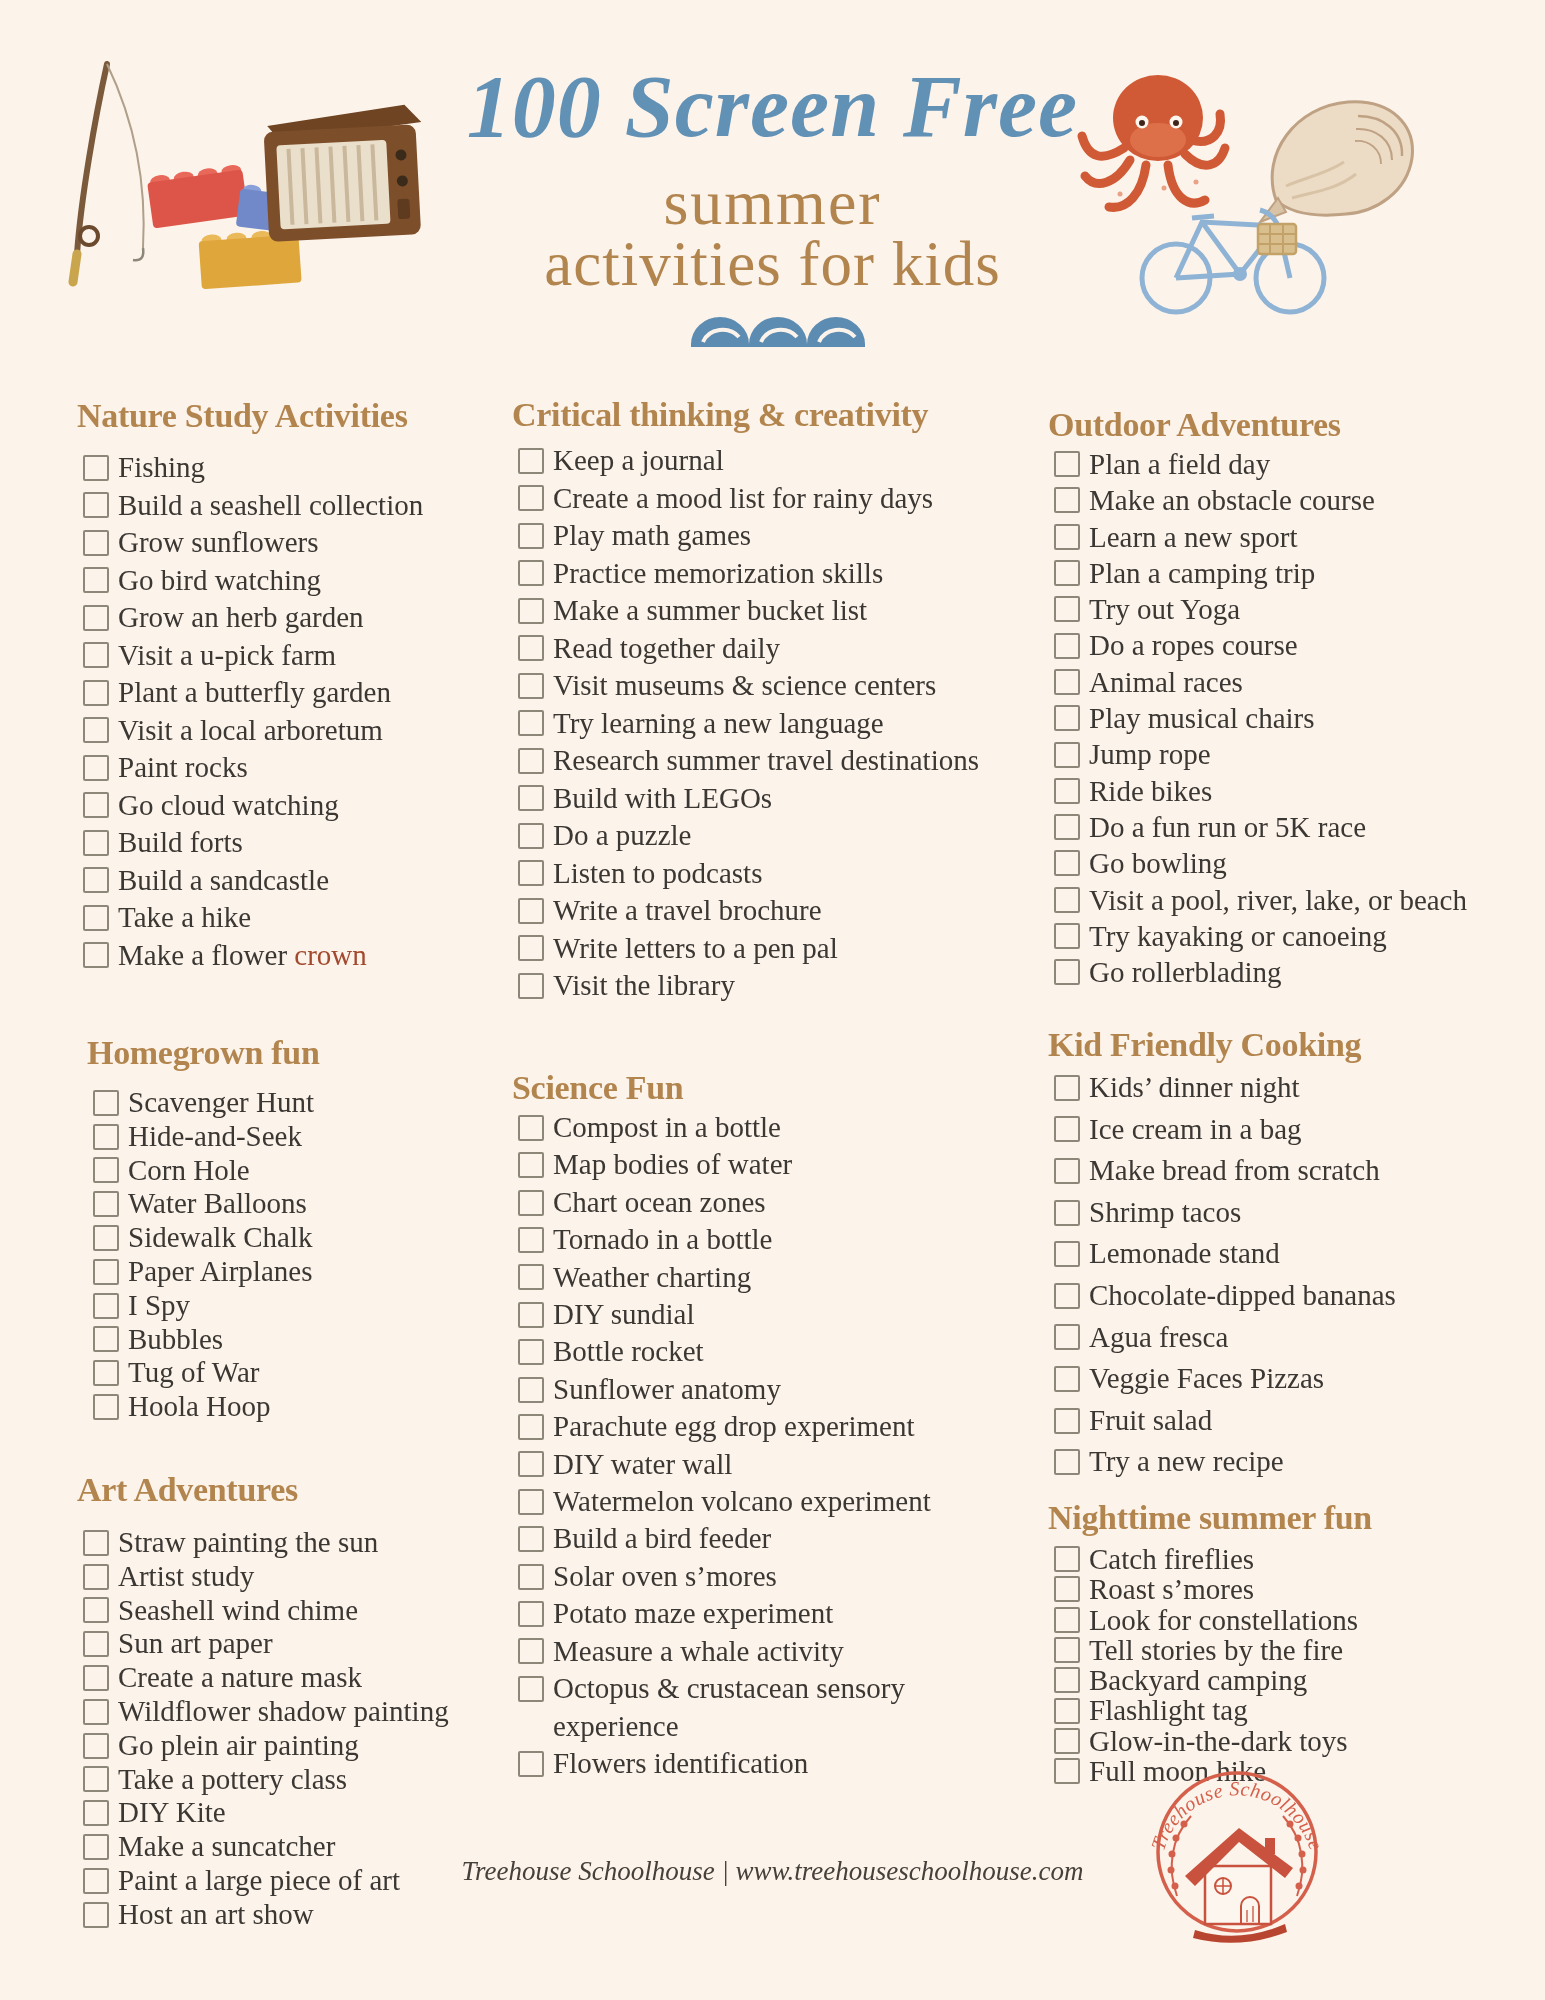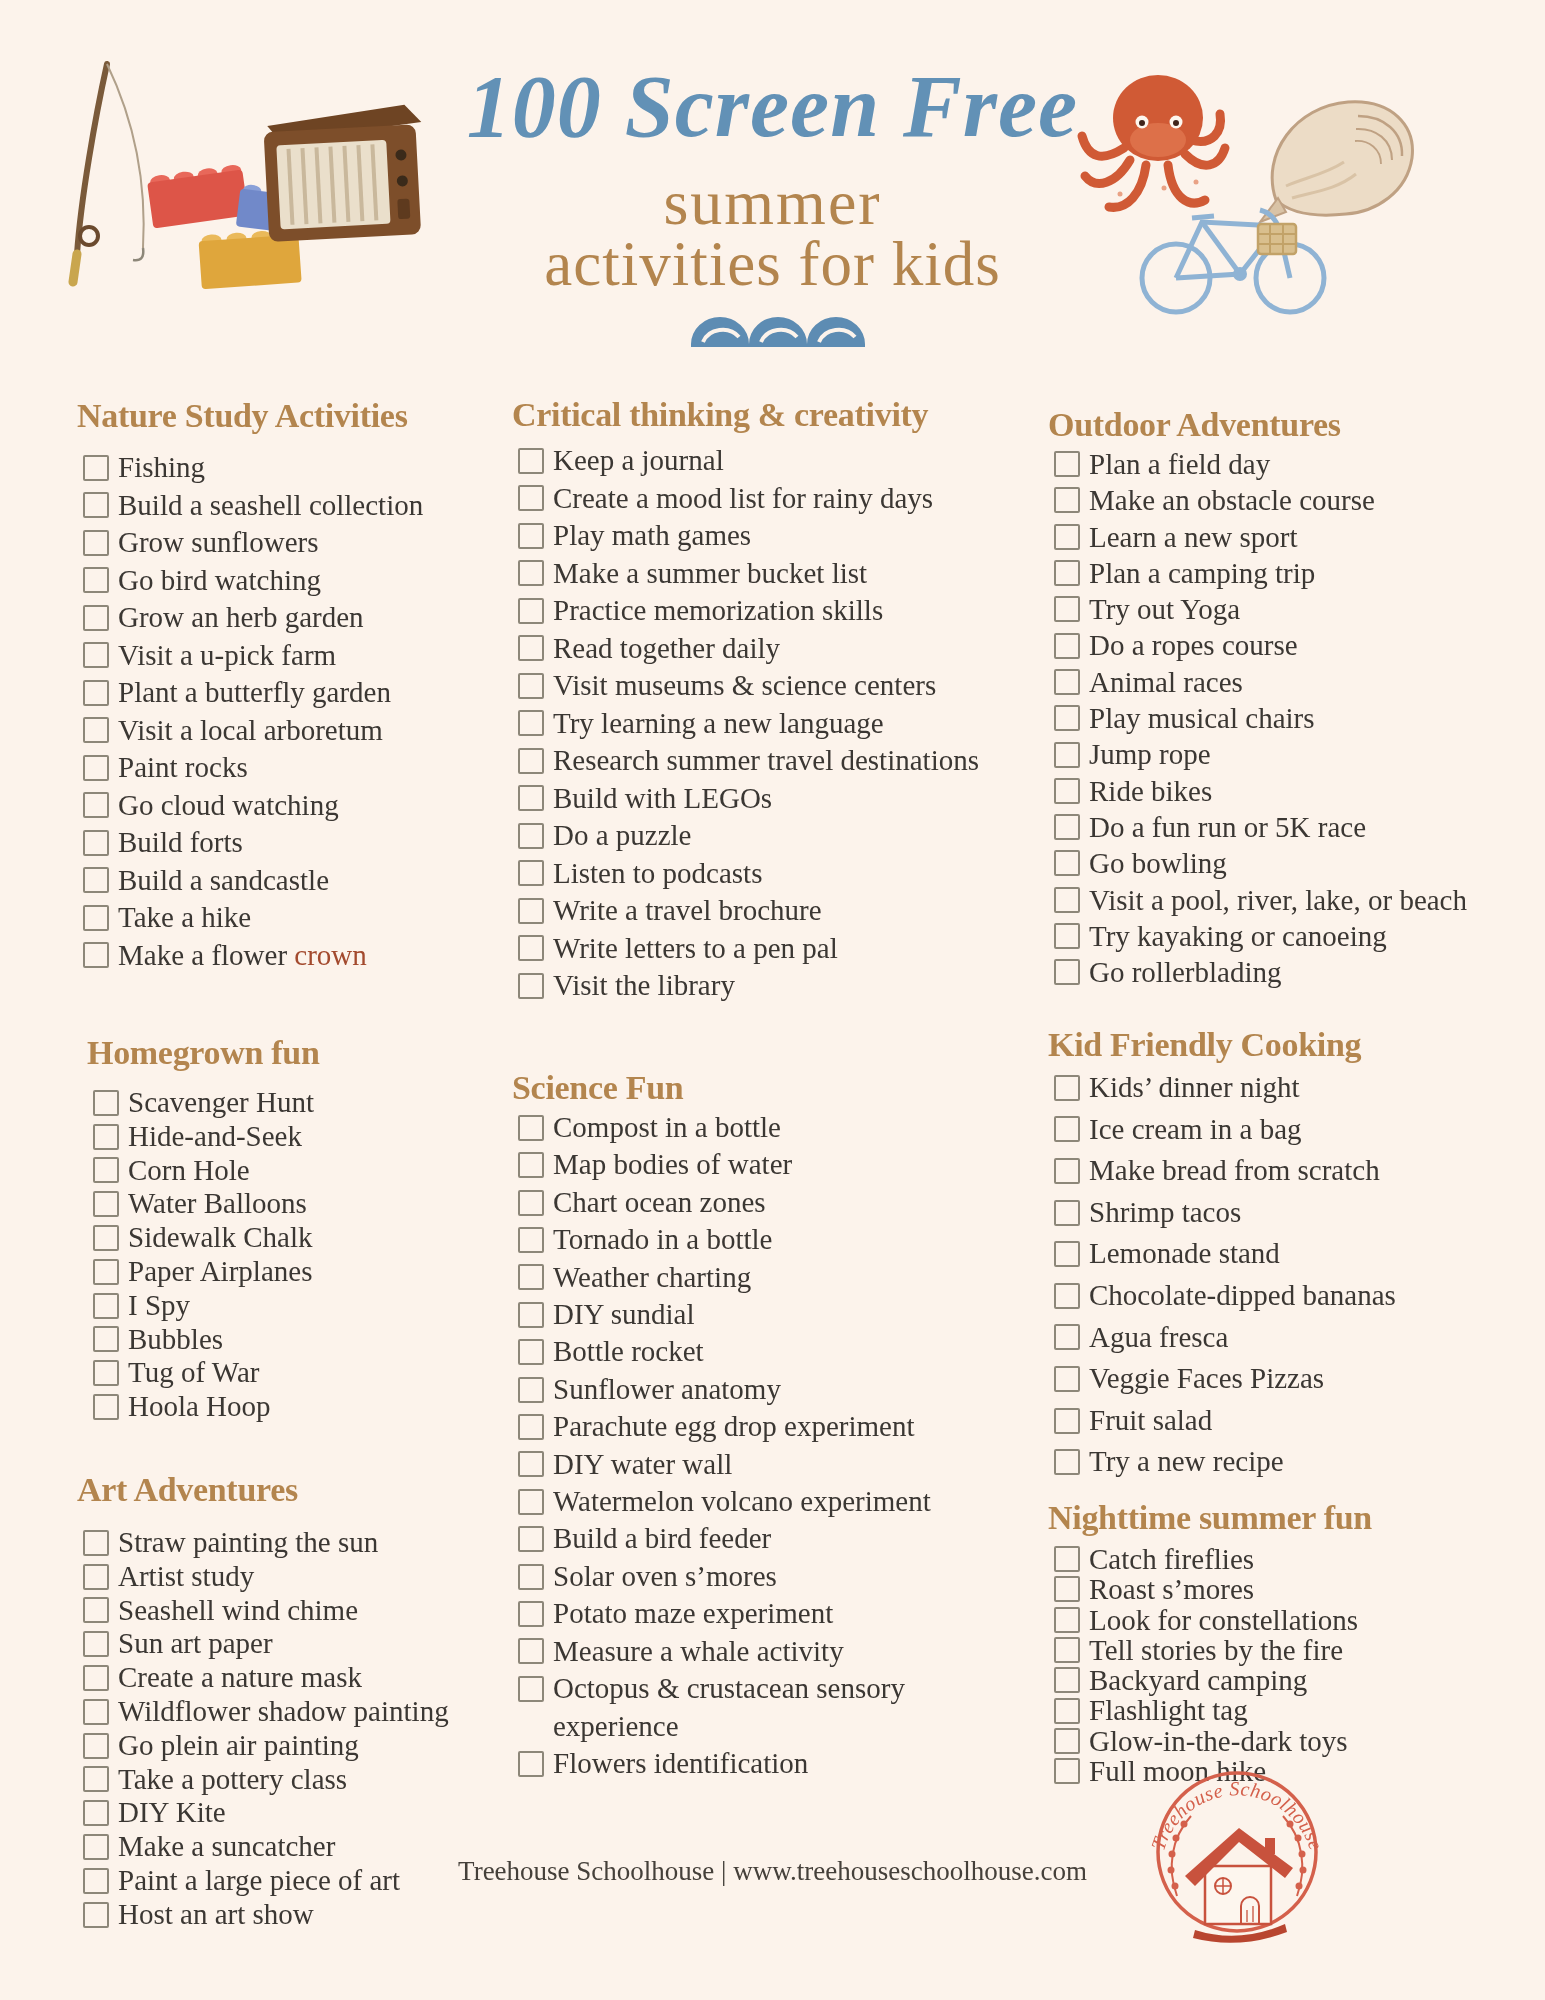--- a/index.html
+++ b/index.html
@@ -28,21 +28,21 @@
     margin-top:calc((var(--lh) - 26px)/2);
   }
   .txt{
     font-size:29px;line-height:var(--lh);color:#3b3733;
     font-family:"Liberation Serif",serif;
   }
   .accent{color:#a34a2e;}
   
   .footer{
     position:absolute;top:1856px;left:0;right:0;text-align:center;
-    font-size:27px;color:#45403a;
+    font-size:27px;color:#45403a;font-style:italic;
   }
 </style>
 </head>
 <body>
 
 <div class="title-line t1">100 Screen Free</div>
 <div class="title-line t2">summer</div>
 <div class="title-line t3">activities for kids</div>
 
 <svg class="deco" style="left:55px;top:58px" width="115" height="232" viewBox="0 0 115 232">
@@ -321,25 +321,25 @@
         <li class="item">
           <span class="cb"></span>
           <span class="txt">Create a mood list for rainy days</span>
         </li>
         <li class="item">
           <span class="cb"></span>
           <span class="txt">Play math games</span>
         </li>
         <li class="item">
           <span class="cb"></span>
+          <span class="txt">Practice memorization skills</span>
+        </li>
+        <li class="item">
+          <span class="cb"></span>
           <span class="txt">Make a summer bucket list</span>
-        </li>
-        <li class="item">
-          <span class="cb"></span>
-          <span class="txt">Practice memorization skills</span>
         </li>
         <li class="item">
           <span class="cb"></span>
           <span class="txt">Read together daily</span>
         </li>
         <li class="item">
           <span class="cb"></span>
           <span class="txt">Visit museums &amp; science centers</span>
         </li>
         <li class="item">

